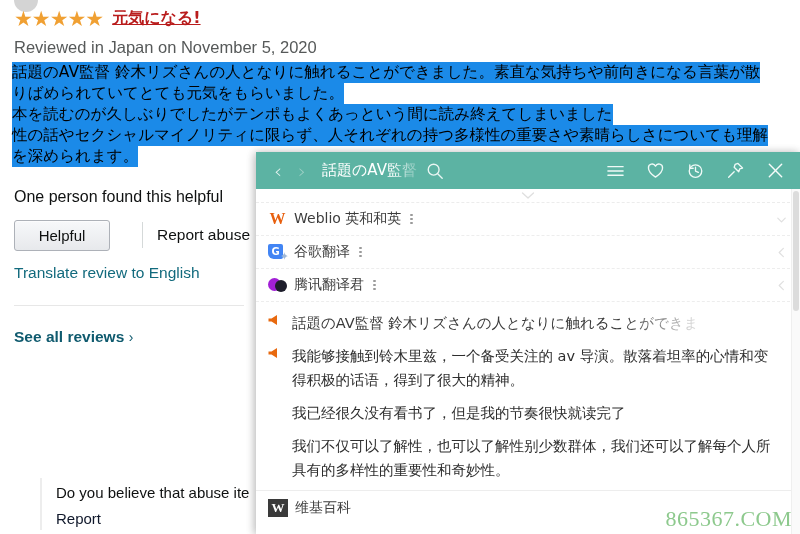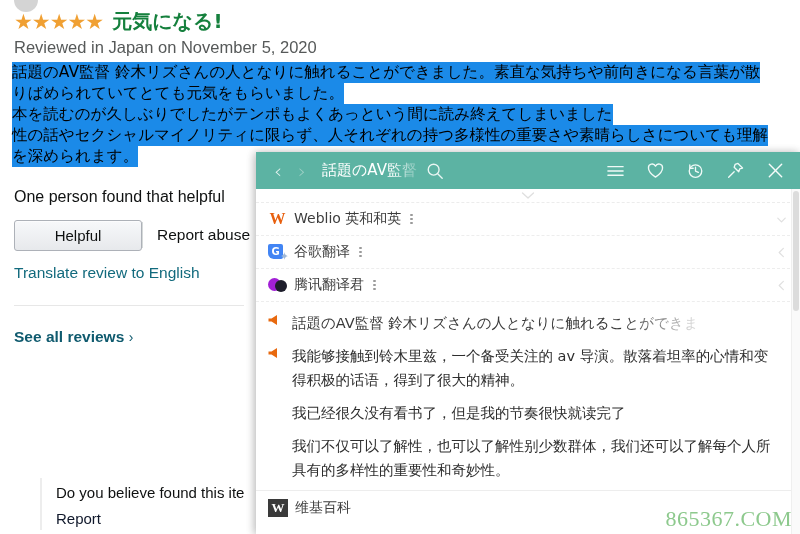--- a/index.html
+++ b/index.html
@@ -19,22 +19,23 @@
     border-radius:50%; background:#d4d4d4;
   }
 
   .stars-row{
     position:absolute; left:14px; top:8px;
     display:flex; align-items:center; gap:9px;
   }
   .stars{ display:flex; gap:0px; line-height:1; }
   .star{ color:#f0a033; font-size:21px; letter-spacing:-1px; }
   .review-title{
-    font-size:20px; font-weight:bold; color:#15803d; white-space:nowrap;
-    font-family:"DejaVu Sans","Liberation Sans",sans-serif;
+    font-size:16px; font-weight:bold; color:#b91c1c; white-space:nowrap;
+    font-family:"DejaVu Sans","Liberation Sans",sans-serif;
+    text-decoration:underline;
   }
 
   .review-meta{
     position:absolute; left:14px; top:38px;
     font-size:16.5px; color:#565959;
   }
 
   .review-body{
     position:absolute; left:12px; top:62px; width:788px;
     font-size:15.5px; line-height:21px; color:#0f1111;
@@ -47,21 +48,21 @@
     box-decoration-break: clone;
   }
 
   .helpful-count{
     position:absolute; left:14px; top:188px;
     font-size:16px; color:#0f1111;
   }
 
   .btn-helpful{
     position:absolute; left:14px; top:220px;
-    width:128px; height:31px;
+    width:96px; height:31px;
     border:1px solid #adb1b8; border-radius:3px;
     background:linear-gradient(180deg,#f7f8fa 0%,#e7e9ec 100%);
     font-size:15px; color:#0f1111;
     display:flex; align-items:center; justify-content:center;
     box-shadow:0 1px 0 rgba(255,255,255,.6) inset;
     cursor:pointer;
   }
   .divider-v{
     position:absolute; left:142px; top:222px; width:1px; height:26px;
     background:#d5d9d9;
@@ -262,34 +263,34 @@
     <div class="review-meta">Reviewed in Japan on November 5, 2020</div>
 
     <div class="review-body">
       <span class="ln"><span class="hl">話題のAV監督 鈴木リズさんの人となりに触れることができました。素直な気持ちや前向きになる言葉が散</span></span>
       <span class="ln"><span class="hl">りばめられていてとても元気をもらいました。</span></span>
       <span class="ln"><span class="hl">本を読むのが久しぶりでしたがテンポもよくあっという間に読み終えてしまいました</span></span>
       <span class="ln"><span class="hl">性の話やセクシャルマイノリティに限らず、人それぞれの持つ多様性の重要さや素晴らしさについても理解</span></span>
       <span class="ln"><span class="hl">を深められます。</span></span>
     </div>
 
-    <div class="helpful-count">One person found that helpful</div>
+    <div class="helpful-count">One person found this helpful</div>
 
     <div class="btn-helpful">Helpful</div>
     <div class="divider-v"></div>
     <div class="report-abuse">Report abuse</div>
 
     <div class="translate-link">Translate review to English</div>
 
     <div class="hr-line"></div>
 
     <div class="see-all"><span>See all reviews</span> <span class="chev">›</span></div>
 
     <div class="bottom-rule"></div>
-    <div class="bottom-q">Do you believe found this ite</div>
+    <div class="bottom-q">Do you believe that abuse ite</div>
     <div class="bottom-report">Report</div>
 
     <div class="bg-faint-right">· fo</div>
   </div>
 
   <div class="popup">
     <div class="popup-top-accent"></div>
 
     <div class="popup-header">
       <div class="nav-arrow">‹</div>

